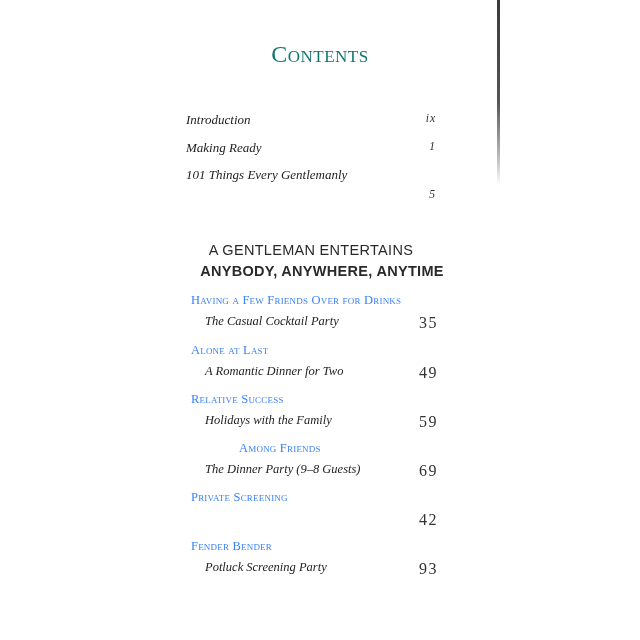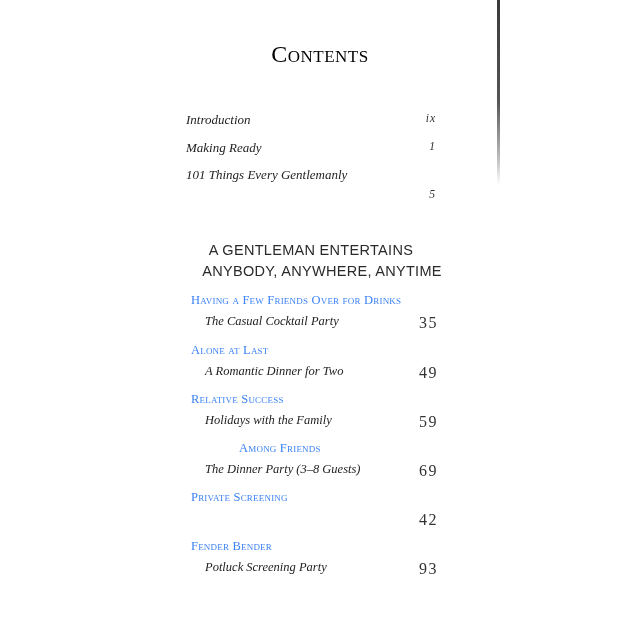--- a/index.html
+++ b/index.html
@@ -6,21 +6,21 @@
   body {
     width:640px; height:640px; background:#ffffff; position:relative; overflow:hidden;
     font-family:"DejaVu Serif", "Liberation Serif", serif; color:#1e1e1e;
   }
   .spine {
     position:absolute; left:497px; top:0; width:3px; height:185px;
     background:linear-gradient(to bottom, #3a3a3a 0%, #555 55%, rgba(120,120,120,0.5) 85%, rgba(255,255,255,0) 100%);
   }
   .title {
     position:absolute; left:0; width:640px; top:41px; text-align:center;
-    font-family:"Liberation Serif", serif; font-size:24px; font-variant:small-caps; letter-spacing:0.5px; color:#000000;
+    font-family:"Liberation Serif", serif; font-size:24px; font-variant:small-caps; letter-spacing:0.5px; color:#0f766e;
   }
   .row { position:absolute; left:186px; width:250px; font-family:"Liberation Serif", serif; }
   .it { font-style:italic; font-size:13px; color:#222; }
   .pg { position:absolute; right:0; font-size:11.5px; font-style:italic; color:#333; letter-spacing:1px; }
   .part {
     position:absolute; left:0; width:640px; text-align:center; font-family:"Liberation Sans", sans-serif;
     font-size:14.5px; color:#2a2a2a; letter-spacing:0.3px; line-height:21px;
   }
   .chap {
     position:absolute; left:191px; font-family:"Liberation Serif", serif; font-size:12.5px;
@@ -46,21 +46,21 @@
 </div>
 <div class="row it" style="top:167px;">
   <span>101 Things Every Gentlemanly</span>
 </div>
 <div class="row it" style="top:188px;">
   <span class="pg">5</span>
 </div>
 
 <div class="part" style="top:240px;">
   <div style="padding-right:18px;">A GENTLEMAN ENTERTAINS</div>
-  <div style="padding-left:4px;">ANYBODY, ANYWHERE, ANYTIME</div>
+  <div style="padding-left:4px;font-weight:bold;">ANYBODY, ANYWHERE, ANYTIME</div>
 </div>
 
 <div class="chap" style="top:293px;">Having a Few Friends Over for Drinks</div>
 <div class="sub" style="top:314px;">
   <span>The Casual Cocktail Party</span>
   <span class="pg">35</span>
 </div>
 
 <div class="chap" style="top:343px;">Alone at Last</div>
 <div class="sub" style="top:364px;">
@@ -69,21 +69,21 @@
 </div>
 
 <div class="chap" style="top:392px;">Relative Success</div>
 <div class="sub" style="top:413px;">
   <span>Holidays with the Family</span>
   <span class="pg">59</span>
 </div>
 
 <div class="chap" style="top:441px;margin-left:48px;">Among Friends</div>
 <div class="sub" style="top:462px;">
-  <span>The Dinner Party (3–8 Guests)</span>
+  <span>The Dinner Party (9–8 Guests)</span>
   <span class="pg">69</span>
 </div>
 
 <div class="chap" style="top:490px;">Private Screening</div>
 <div class="sub" style="top:511px;">
   <span class="pg">42</span>
 </div>
 
 <div class="chap" style="top:539px;">Fender Bender</div>
 <div class="sub" style="top:560px;">

